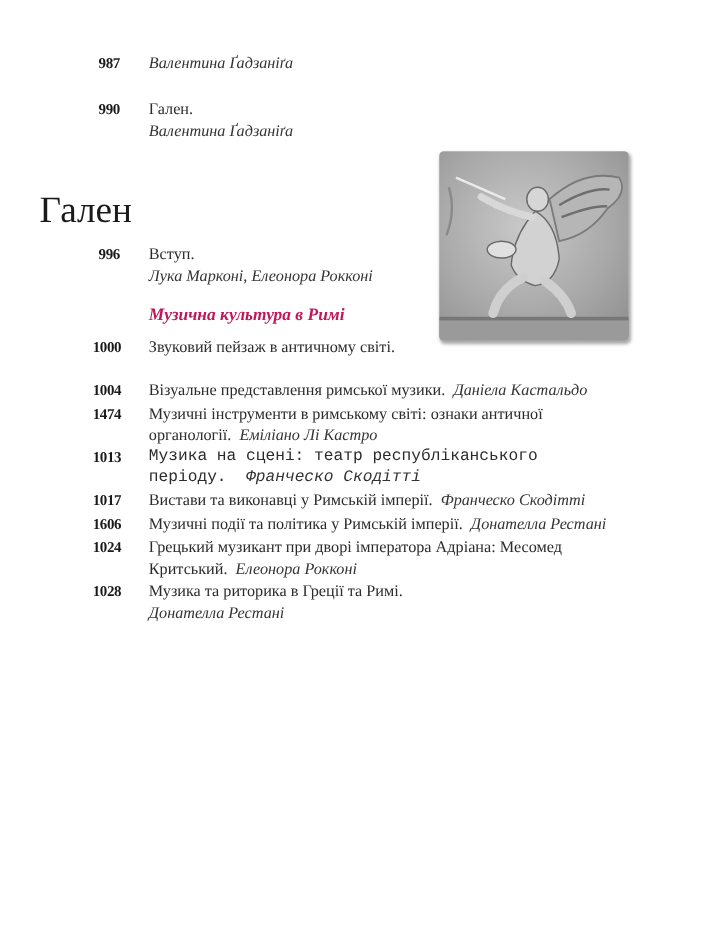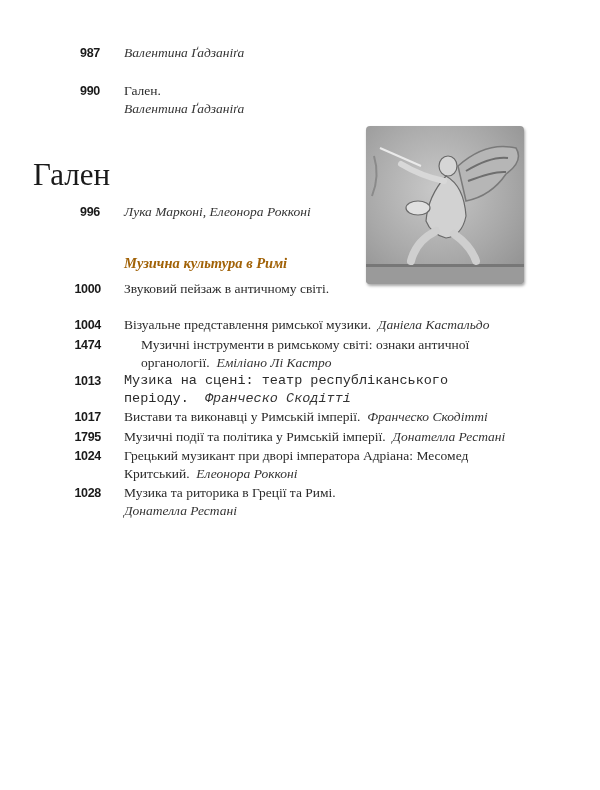--- a/index.html
+++ b/index.html
@@ -4,40 +4,40 @@
   <style>
     html, body { margin: 0; padding: 0; background: #ffffff; }
     body {
       width: 600px; height: 790px; position: relative; overflow: hidden;
       color: #231f20;
       font-family: "DejaVu Serif", "Liberation Serif", serif;
     }
     .entry { position: absolute; left: 0; width: 600px; }
     .num {
       position: absolute; left: 60px; width: 40px; text-align: right;
-      font-family: Liberation Sans, sans-serif;
+      font-family: Liberation Serif, serif;
       font-weight: bold; font-size: 12.5px; letter-spacing: -0.3px;
       color: #1a1a1a; line-height: 18px;
     }
     .num.wide { left: 58px; width: 43px; }
     .text {
       position: absolute; left: 124px; width: 400px;
       font-family: "Liberation Serif", "DejaVu Serif", serif;
       font-size: 13.5px; line-height: 18px; color: #2b2b2b;
     }
     .author { font-style: italic; color: #333; }
     .heading {
       position: absolute; left: 33px; top: 155px;
       font-family: "Liberation Serif", "DejaVu Serif", serif;
       font-size: 31px; color: #1a1a1a; line-height: 40px;
     }
     .subheading {
       position: absolute; left: 124px; top: 255px;
       font-family: "Liberation Serif", "DejaVu Serif", serif;
-      font-style: italic; font-weight: bold; font-size: 14.5px; color: #a16207;
+      font-style: italic; font-weight: bold; font-size: 14.5px; color: #be185d;
     }
     .relief {
       position: absolute; left: 366px; top: 126px; width: 158px; height: 158px;
       border-radius: 4px;
       background: radial-gradient(circle at 45% 40%, #c9c9c9 0%, #a9a9a9 55%, #8c8c8c 100%);
       box-shadow: 1px 2px 3px rgba(0,0,0,0.35);
       overflow: hidden;
     }
   </style>
 </head>
@@ -79,20 +79,21 @@
     <path d="M70 105 Q50 115 45 135" stroke="#cfcfcf" stroke-width="8" fill="none" stroke-linecap="round"></path>
     <path d="M88 108 Q105 120 110 135" stroke="#cfcfcf" stroke-width="8" fill="none" stroke-linecap="round"></path>
 
     <path d="M8 30 Q14 50 6 70" stroke="#8a8a8a" stroke-width="2" fill="none"></path>
   </svg>
 </div>
 
 <div class="entry" style="top:203px;">
   <span class="num">996</span>
   <div class="text">
+    <div>Вступ.</div>
     <div class="author">Лука Марконі, Елеонора Рокконі</div>
   </div>
 </div>
 
 <div class="subheading">Музична культура в Римі</div>
 
 <div class="entry" style="top:280px;">
   <span class="num wide">1000</span>
   <div class="text">
     <div>Звуковий пейзаж в античному світі.</div>
@@ -102,21 +103,21 @@
 <div class="entry" style="top:316px;">
   <span class="num wide">1004</span>
   <div class="text" style="width:420px;">
     <span>Візуальне представлення римської музики.</span>&nbsp;
     <span class="author">Даніела Кастальдо</span>
   </div>
 </div>
 
 <div class="entry" style="top:336px;">
   <span class="num wide">1474</span>
-  <div class="text" style="width:380px;margin-left:17px;">
+  <div class="text" style="width:380px;">
     <span>Музичні інструменти в римському світі: ознаки античної органології.</span>&nbsp;
     <span class="author">Еміліано Лі Кастро</span>
   </div>
 </div>
 
 <div class="entry" style="top:372px;">
   <span class="num wide">1013</span>
   <div class="text" style="width:390px;font-family:Liberation Mono, monospace;">
     <span>Музика на сцені: театр республіканського періоду.</span>&nbsp;
     <span class="author">Франческо Скодітті</span>
@@ -125,21 +126,21 @@
 
 <div class="entry" style="top:408px;">
   <span class="num wide">1017</span>
   <div class="text" style="width:420px;">
     <span>Вистави та виконавці у Римській імперії.</span>&nbsp;
     <span class="author">Франческо Скодітті</span>
   </div>
 </div>
 
 <div class="entry" style="top:428px;">
-  <span class="num wide">1795</span>
+  <span class="num wide">1606</span>
   <div class="text" style="width:430px;">
     <span>Музичні події та політика у Римській імперії.</span>&nbsp;
     <span class="author">Донателла Рестані</span>
   </div>
 </div>
 
 <div class="entry" style="top:447px;">
   <span class="num wide">1024</span>
   <div class="text" style="width:390px;">
     <span>Грецький музикант при дворі імператора Адріана: Месомед Критський.</span>&nbsp;

